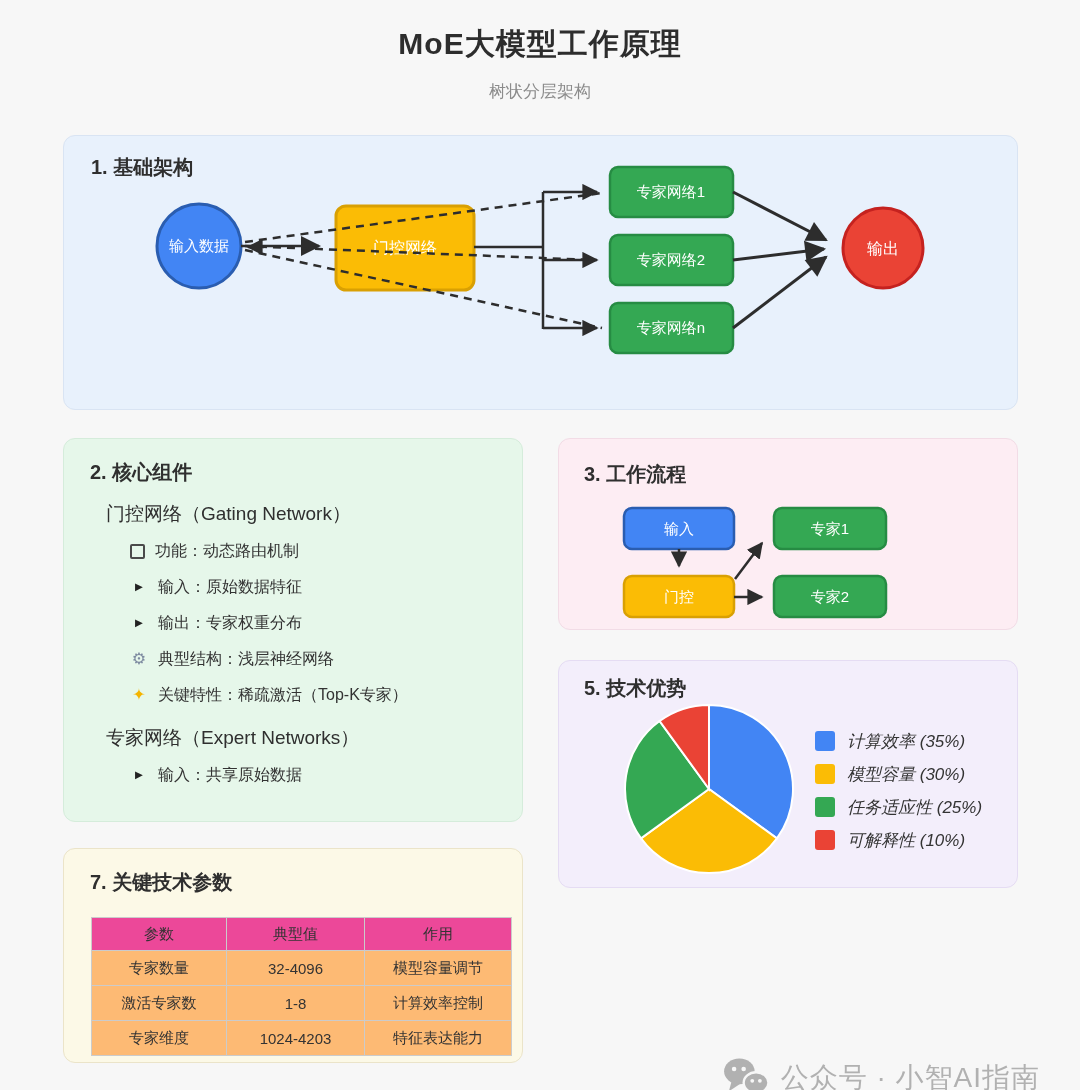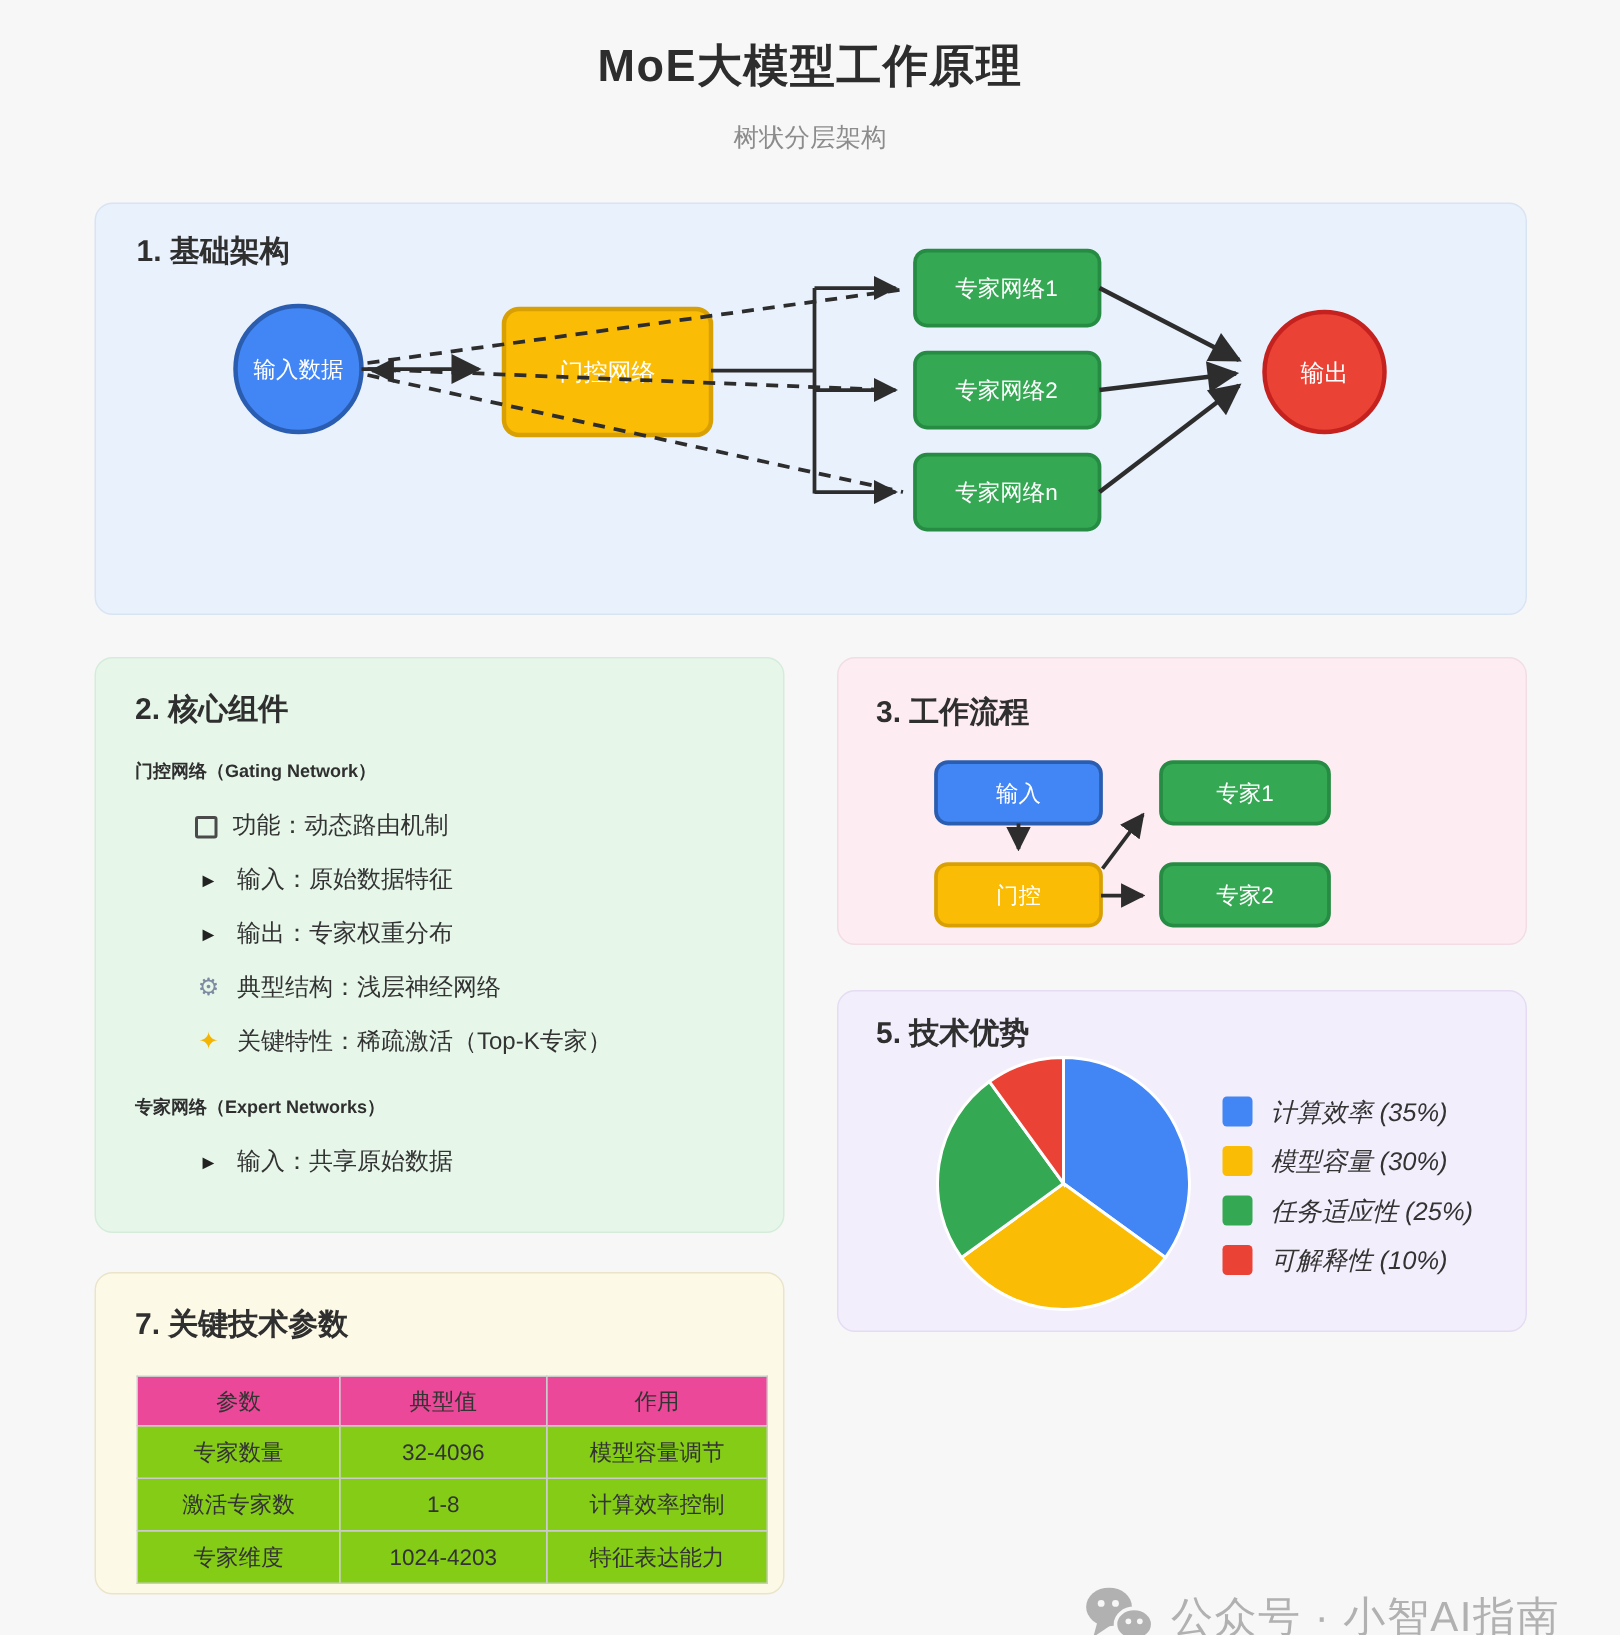--- a/index.html
+++ b/index.html
@@ -29,42 +29,42 @@
   #panel1 { left:63px; top:135px; width:955px; height:275px; background:#e8f1fc; border-color:#d9e4f3; }
   #panel2 { left:63px; top:438px; width:460px; height:384px; background:#e6f7ea; border-color:#d5ecdb; }
   #panel3 { left:558px; top:438px; width:460px; height:192px; background:#fdedf3; border-color:#f2dce6; }
   #panel5 { left:558px; top:660px; width:460px; height:228px; background:#f3eefb; border-color:#e5dcf3; }
   #panel7 { left:63px; top:848px; width:460px; height:215px; background:#fcf9e7; border-color:#ebe4c9; }
   .diagram-svg { position:absolute; left:0; top:0; }
   svg text { font-family:"Liberation Sans","DejaVu Sans",sans-serif; }
 
   
   #panel2 .panel-heading { position:static; margin:20px 0 0 26px; }
-  .subhead { margin:16px 0 0 26px; font-size:12px; font-weight:bold; color:#2f2f2f; line-height:24px; }
+  .subhead { margin:16px 0 0 42px; font-size:19px; font-weight:normal; color:#2f2f2f; line-height:24px; }
   .bullet { margin:14px 0 0 66px; height:22px; display:flex; align-items:center; gap:10px; font-size:16px; color:#333; line-height:22px; }
   .bullet .ico { display:inline-flex; align-items:center; justify-content:center; width:18px; height:18px; font-size:15px; }
   .ico.checkbox { width:15px; height:15px; border:2px solid #4a4a4a; border-radius:2px; background:transparent; }
   .ico.arrowhead { color:#222; font-size:13px; }
   .ico.gear { color:#7d8aa0; font-size:16px; }
   .ico.sparkles { color:#f4b400; font-size:16px; }
 
   
   #panel5 .panel-heading { left:25px; top:14px; }
   #pie-wrap { position:absolute; left:64px; top:42px; width:172px; height:172px; }
   .legend { position:absolute; left:256px; top:70px; display:flex; flex-direction:column; gap:13px;font-style:italic; }
   .legend-item { display:flex; align-items:center; gap:12px; height:20px; }
   .legend-swatch { width:20px; height:20px; border-radius:3px; flex:none; }
   .legend-label { font-size:17px; color:#333; white-space:nowrap; }
 
   
   #panel7 .panel-heading { left:26px; top:20px; }
   .param-table { position:absolute; left:27px; top:68px; border-collapse:collapse; font-size:15px; background:#fff; }
   .param-table th, .param-table td { border:1px solid #cbcbcb; text-align:center; color:#333; font-weight:normal; }
   .param-table th { background:#ec4899; height:33px; }
-  .param-table td { height:35px; background:#84cc16; }
+  .param-table td { height:35px; background:#fdba74; }
   .col1 { width:135px; } .col2 { width:138px; } .col3 { width:147px; }
 
   
   .watermark { position:absolute; top:1026px; right:40px; display:flex; align-items:center; gap:10px;margin-top:31px; }
   .watermark-text { font-size:28px; color:#b1b1b1; letter-spacing:1px; }
 </style>
 </head>
 <body>
 
 <div class="page-title">MoE大模型工作原理</div>

